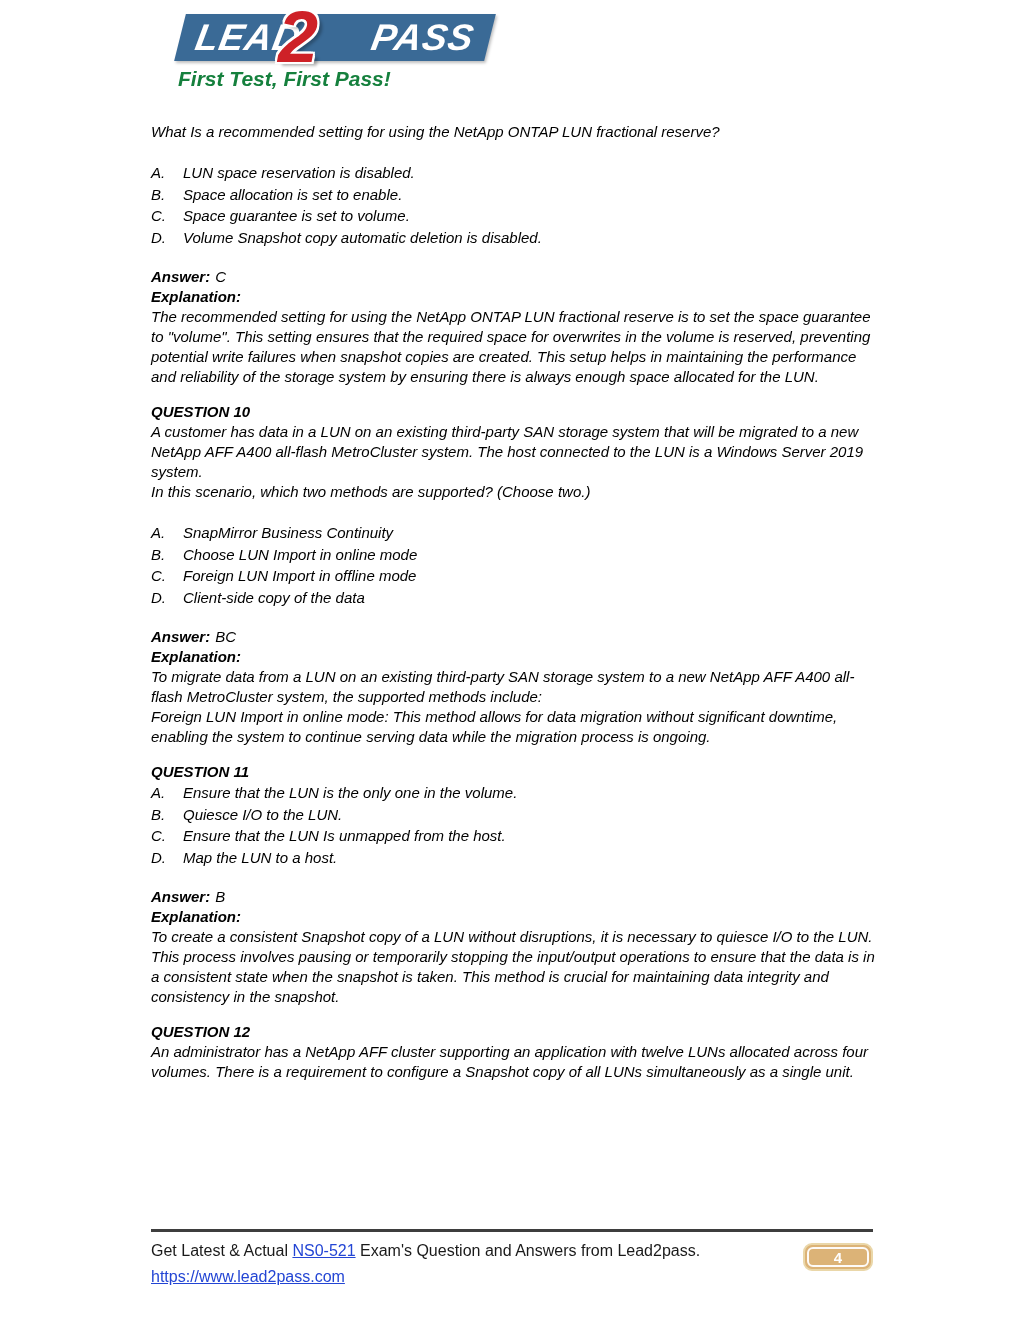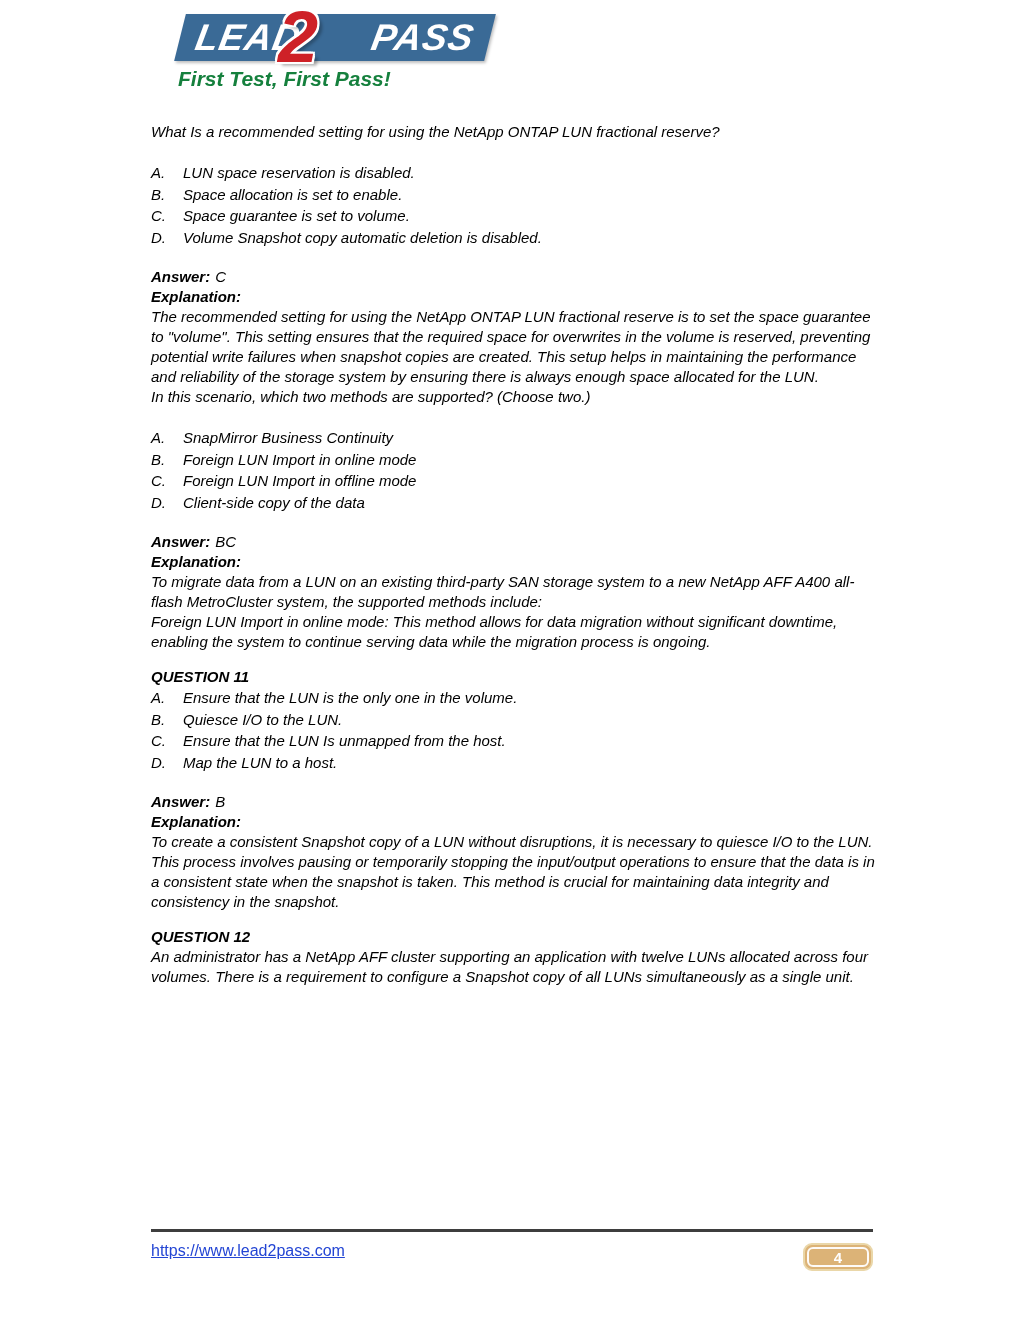--- a/index.html
+++ b/index.html
@@ -116,31 +116,33 @@
         </div>
       </div>
       <div class="ans-line">
         <span class="b">Answer:</span><span class="ans-val">C</span>
       </div>
       <div class="expl-label">Explanation:</div>
       <div class="expl">The recommended setting for using the NetApp ONTAP LUN fractional reserve is to set the space guarantee to "volume". This setting ensures that the required space for overwrites in the volume is reserved, preventing potential write failures when snapshot copies are created. This setup helps in maintaining the performance and reliability of the storage system by ensuring there is always enough space allocated for the LUN.</div>
     </section>
 
     <section>
+      <div class="q-header">QUESTION 10</div>
       <div class="q-body after-q">
+        <div>A customer has data in a LUN on an existing third-party SAN storage system that will be migrated to a new NetApp AFF A400 all-flash MetroCluster system. The host connected to the LUN is a Windows Server 2019 system.</div>
         <div>In this scenario, which two methods are supported? (Choose two.)</div>
       </div>
       <div class="options">
         <div class="opt">
           <span class="opt-letter">A.</span>
           <span class="opt-text">SnapMirror Business Continuity</span>
         </div>
         <div class="opt">
           <span class="opt-letter">B.</span>
-          <span class="opt-text">Foreign LUN Import in online mode</span>
+          <span class="opt-text">Choose LUN Import in online mode</span>
         </div>
         <div class="opt">
           <span class="opt-letter">C.</span>
           <span class="opt-text">Foreign LUN Import in offline mode</span>
         </div>
         <div class="opt">
           <span class="opt-letter">D.</span>
           <span class="opt-text">Client-side copy of the data</span>
         </div>
       </div>
@@ -187,20 +189,21 @@
         <div>An administrator has a NetApp AFF cluster supporting an application with twelve LUNs allocated across four volumes. There is a requirement to configure a Snapshot copy of all LUNs simultaneously as a single unit.</div>
       </div>
     </section>
 
   </div>
 
   <div class="footer">
     <div class="footer-rule"></div>
     <div class="footer-row">
       <div class="footer-text">
+        <div><span>Get Latest &amp; Actual </span><a class="flink" href="#">NS0-521</a><span> Exam's Question and Answers from Lead2pass.</span></div>
         <div><a class="flink" href="#">https://www.lead2pass.com</a></div>
       </div>
       <div class="page-badge">
         <div class="page-badge-inner">4</div>
       </div>
     </div>
   </div>
 
 </div>
 

